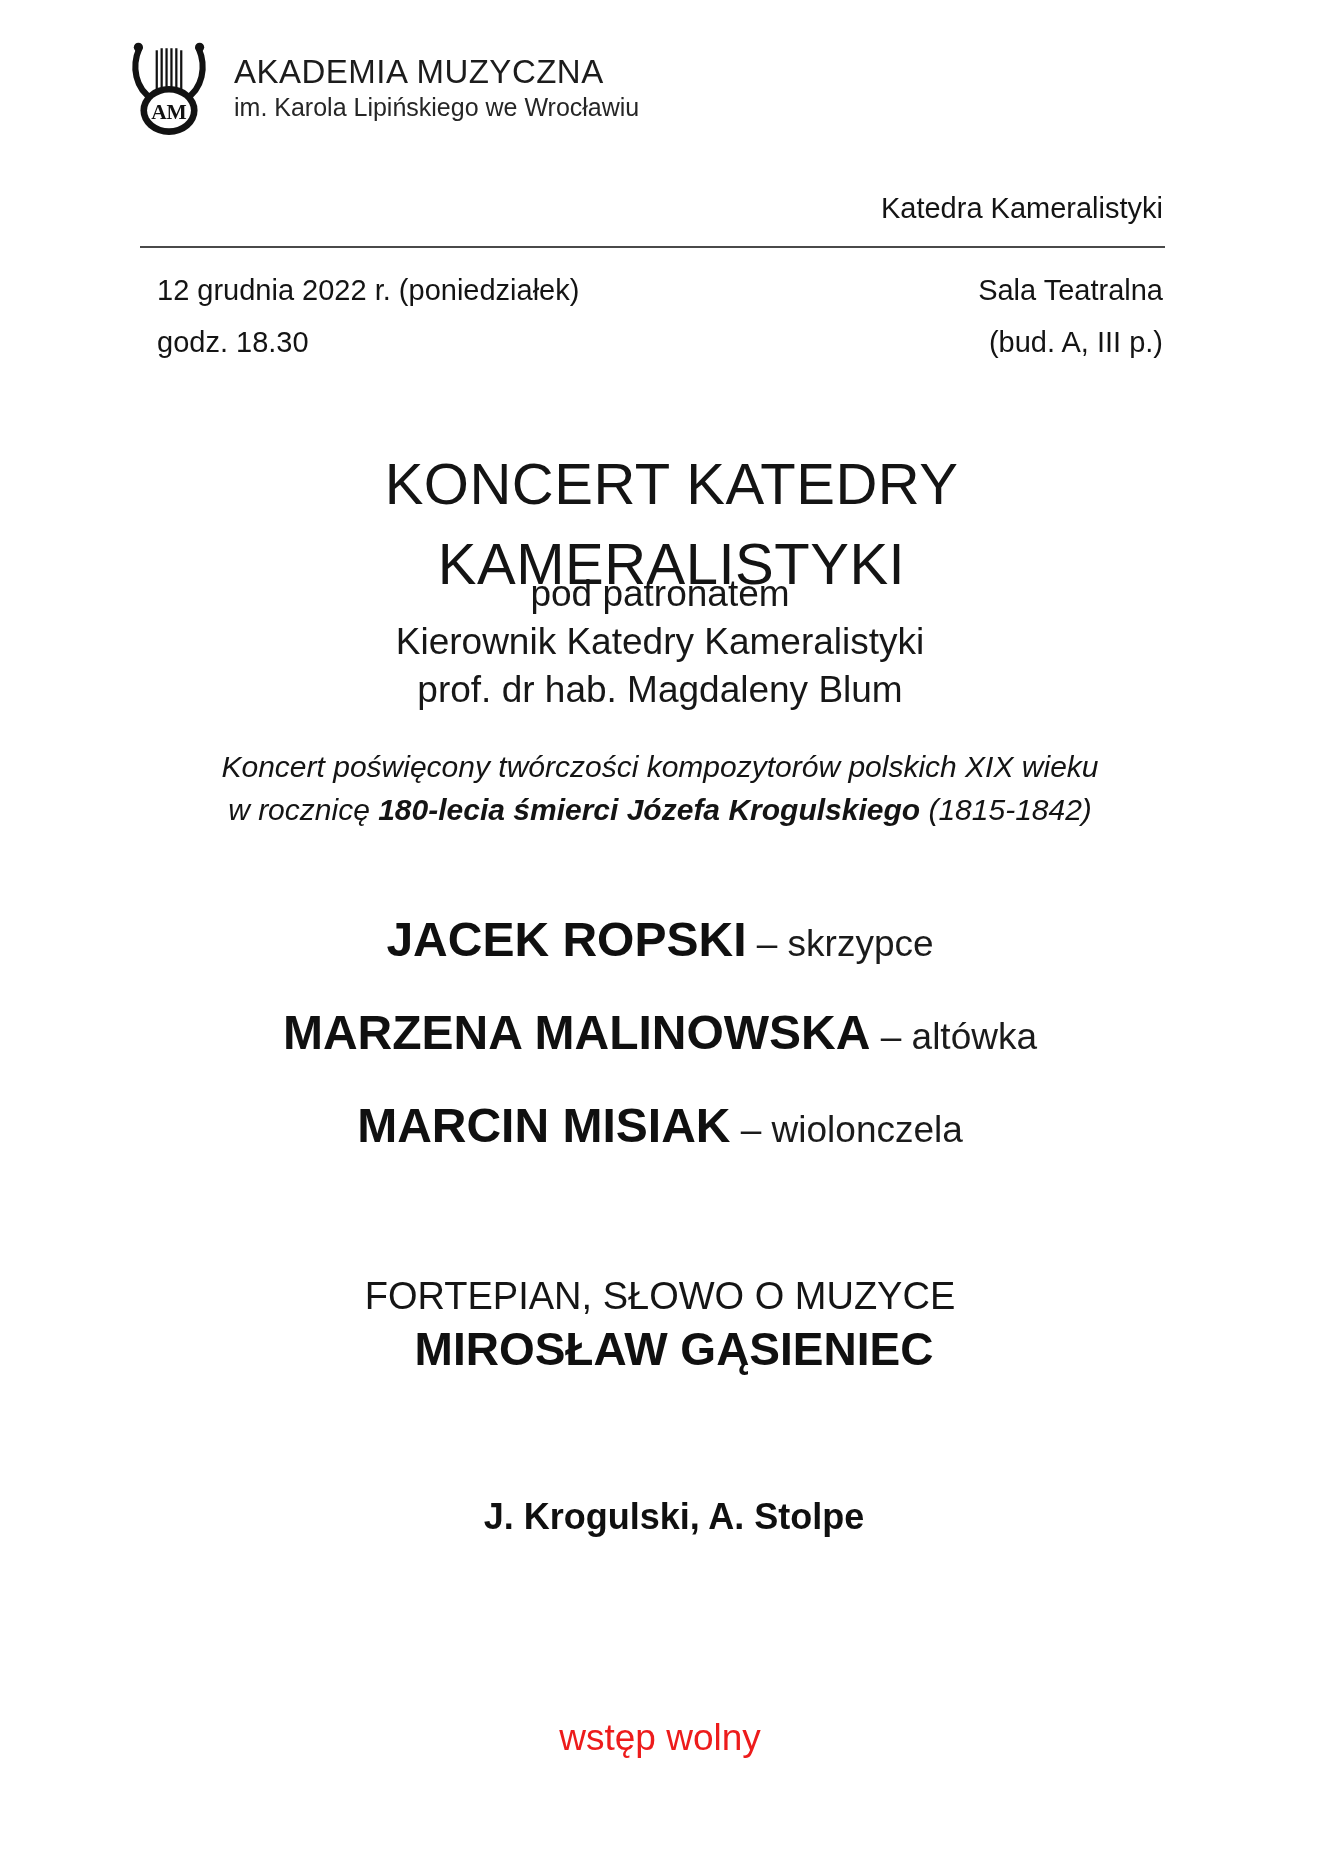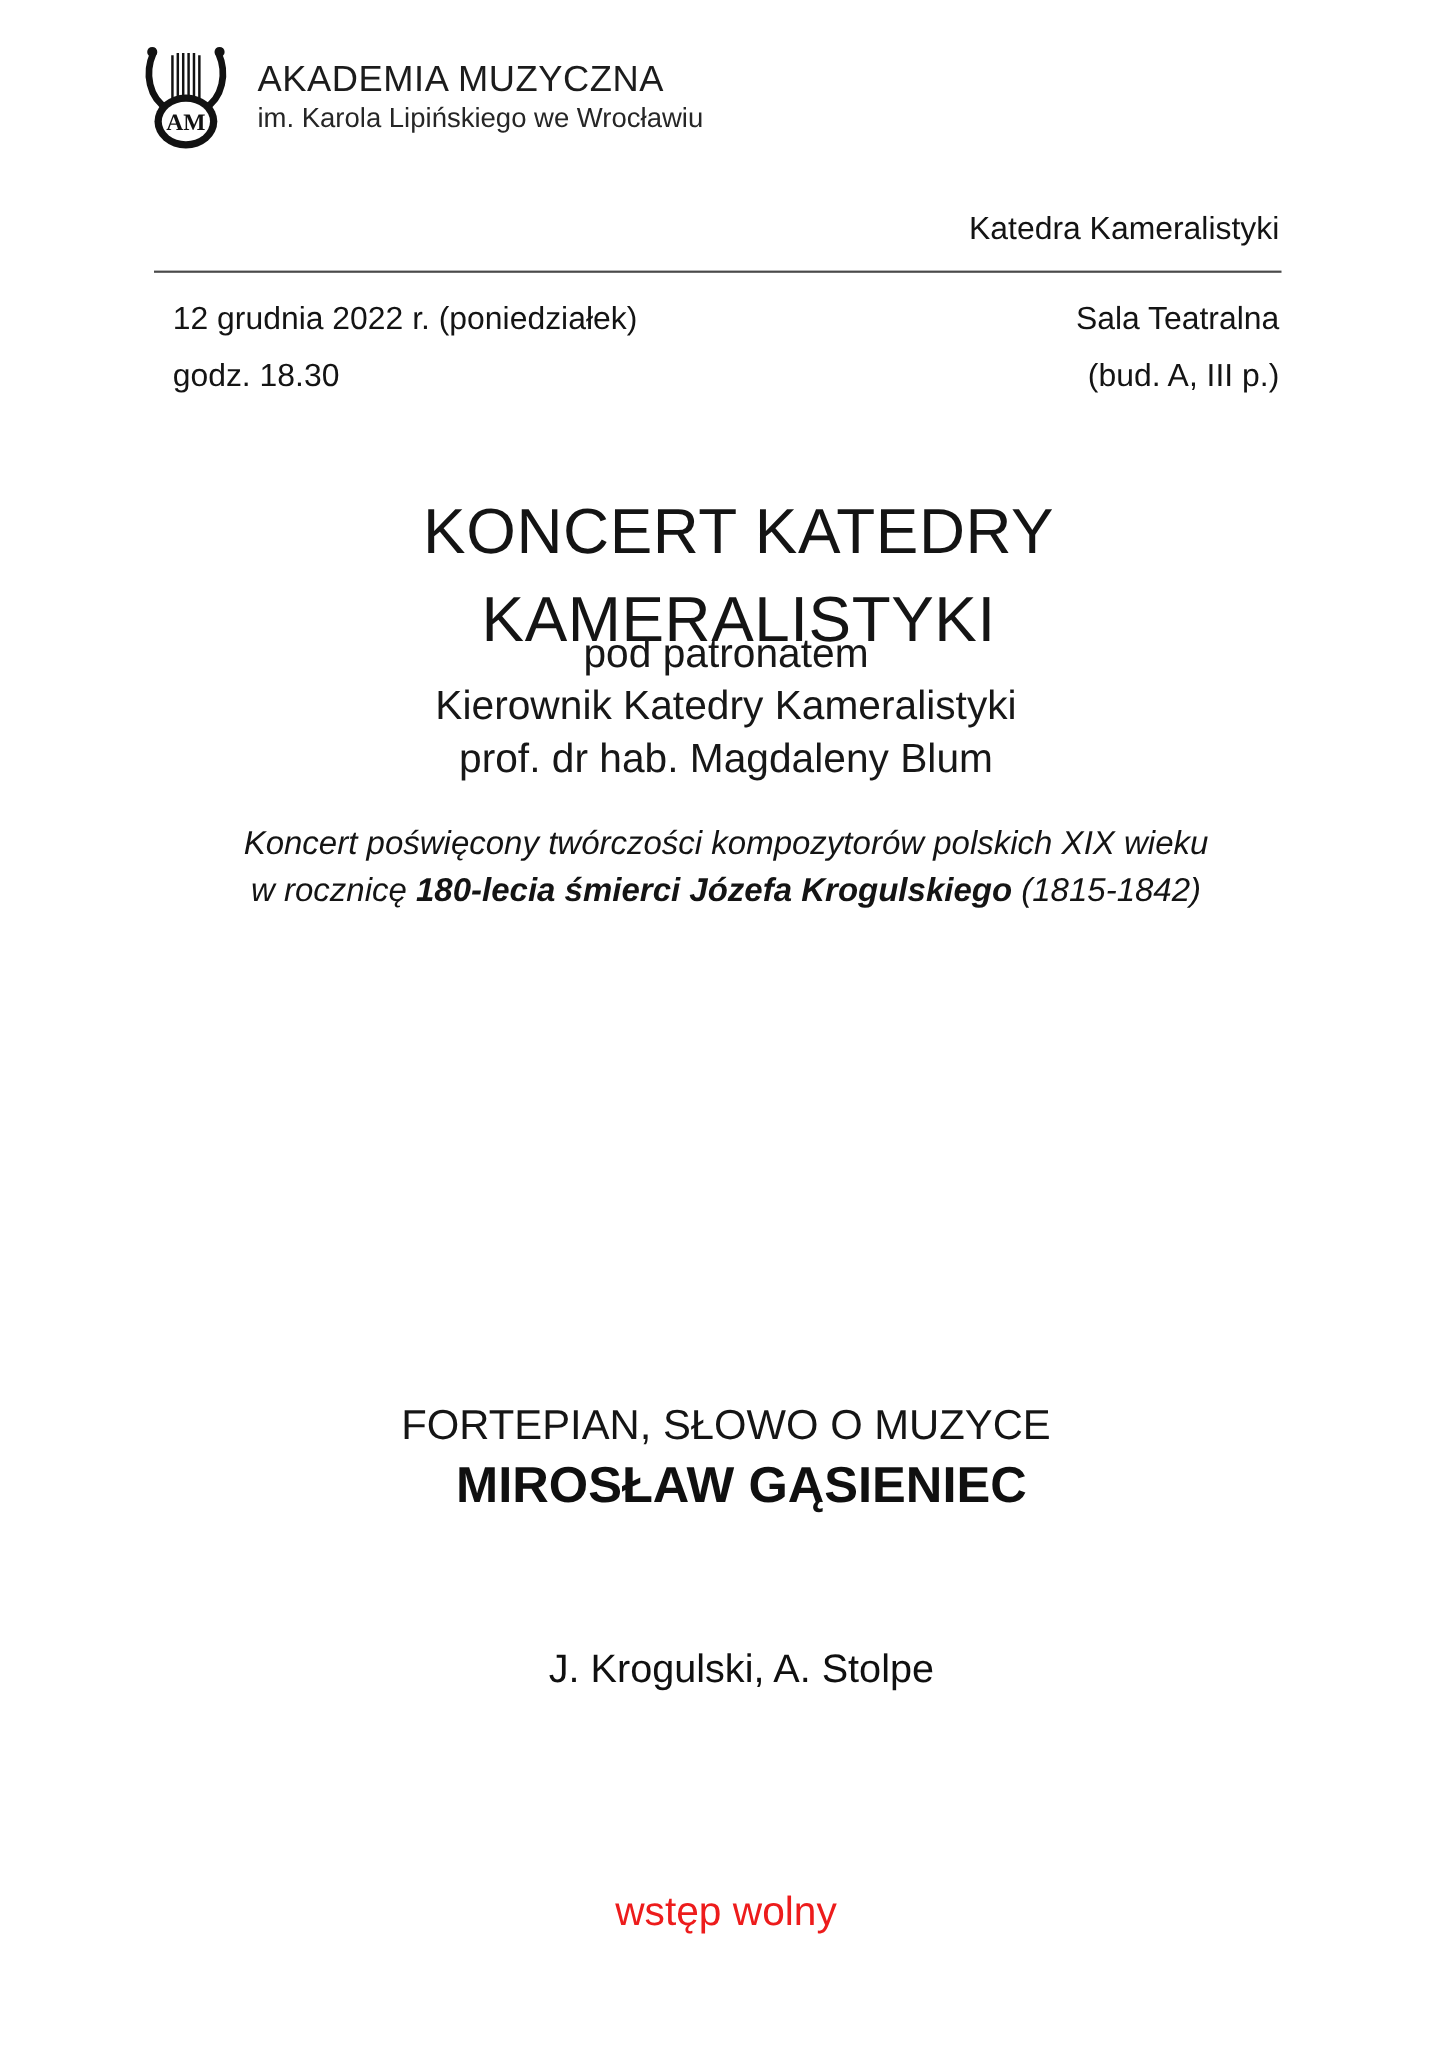--- a/index.html
+++ b/index.html
@@ -104,21 +104,21 @@
   .performer-line { line-height: 56px; margin-bottom: 26px; white-space: nowrap; }
   .performer-name { font-size: 48px; font-weight: 700; color: #101010; }
   .performer-instrument { font-size: 37px; font-weight: 400; color: #1b1b1b; }
 
   .pianist-block { top: 1272px; }
   .pianist-role { font-size: 38px; line-height: 48px; font-weight: 400; color: #151515; }
   .pianist-name { font-size: 46px; line-height: 58px; font-weight: 700; color: #101010; padding-left: 28px; }
 
   .program-block { top: 1492px; }
   .program-heading { font-size: 36px; line-height: 50px; font-weight: 400; color: #151515; }
-  .program-composers { font-size: 36px; line-height: 50px; font-weight: 400; color: #101010; padding-left: 28px; }
+  .program-composers { font-size: 36px; line-height: 50px; font-weight: 700; color: #101010; padding-left: 28px; }
 
   .admission-block { top: 1716px; }
   .admission-text { font-size: 37px; line-height: 44px; font-weight: 400; }
 </style>
 </head>
 <body>
 
 <div class="page">
 
   <div class="logo-block">
@@ -172,20 +172,31 @@
     <div class="patronage-line">pod patronatem</div>
     <div class="patronage-line">Kierownik Katedry Kameralistyki</div>
     <div class="patronage-line">prof. dr hab. Magdaleny Blum</div>
   </div>
 
   <div class="centered dedication-block">
     <div class="dedication-line">Koncert poświęcony twórczości kompozytorów polskich XIX wieku</div>
     <div class="dedication-line"><span>w rocznicę </span><b>180-lecia śmierci Józefa Krogulskiego</b><span> (1815-1842)</span></div>
   </div>
 
+  <div class="centered performers-block">
+    <div class="performer-line">
+      <span class="performer-name">JACEK ROPSKI</span><span class="performer-instrument"> – skrzypce</span>
+    </div>
+    <div class="performer-line">
+      <span class="performer-name">MARZENA MALINOWSKA</span><span class="performer-instrument"> – altówka</span>
+    </div>
+    <div class="performer-line">
+      <span class="performer-name">MARCIN MISIAK</span><span class="performer-instrument"> – wiolonczela</span>
+    </div>
+  </div>
 
   <div class="centered pianist-block">
     <div class="pianist-role">FORTEPIAN, SŁOWO O MUZYCE</div>
     <div class="pianist-name">MIROSŁAW GĄSIENIEC</div>
   </div>
 
   <div class="centered program-block">
     <div class="program-composers">J. Krogulski, A. Stolpe</div>
   </div>
 

